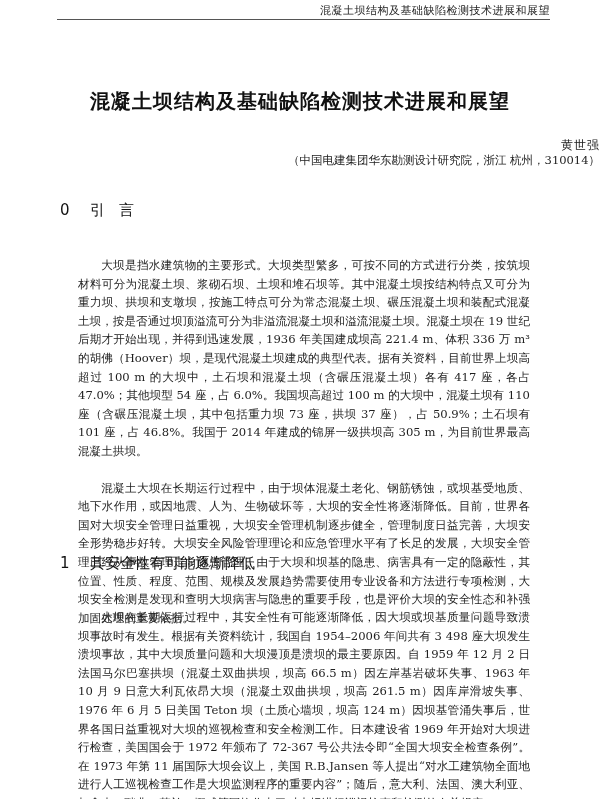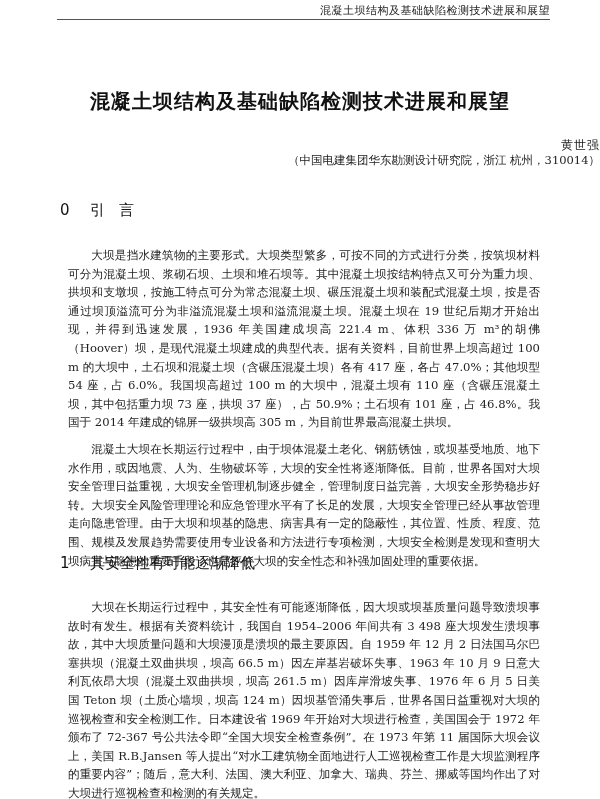--- a/index.html
+++ b/index.html
@@ -36,21 +36,21 @@
     }
     .section-heading .num { display: inline-block; width: 30px; }
     .section-heading.s0 { top: 201px; }
     .section-heading.s0 .lbl { letter-spacing: 14px; }
     .section-heading.s1 { top: 554px; }
     .body-block {
       position: absolute; left: 60px; width: 488px;
       font-size: 11.6px; line-height: 18.6px; text-align: justify;
       text-align-last: left; color: #1e1e1e;
     }
-    .body-block p { margin: 8px; text-indent: 2em; }
+    .body-block p { margin: 18px; text-indent: 2em; }
     .b0 { top: 238px; }
     .b1 { top: 590px; }
   </style>
 </head>
 <body>
 
 <div class="running-header">
   <span class="rh-text">混凝土坝结构及基础缺陷检测技术进展和展望</span>
 </div>
 

